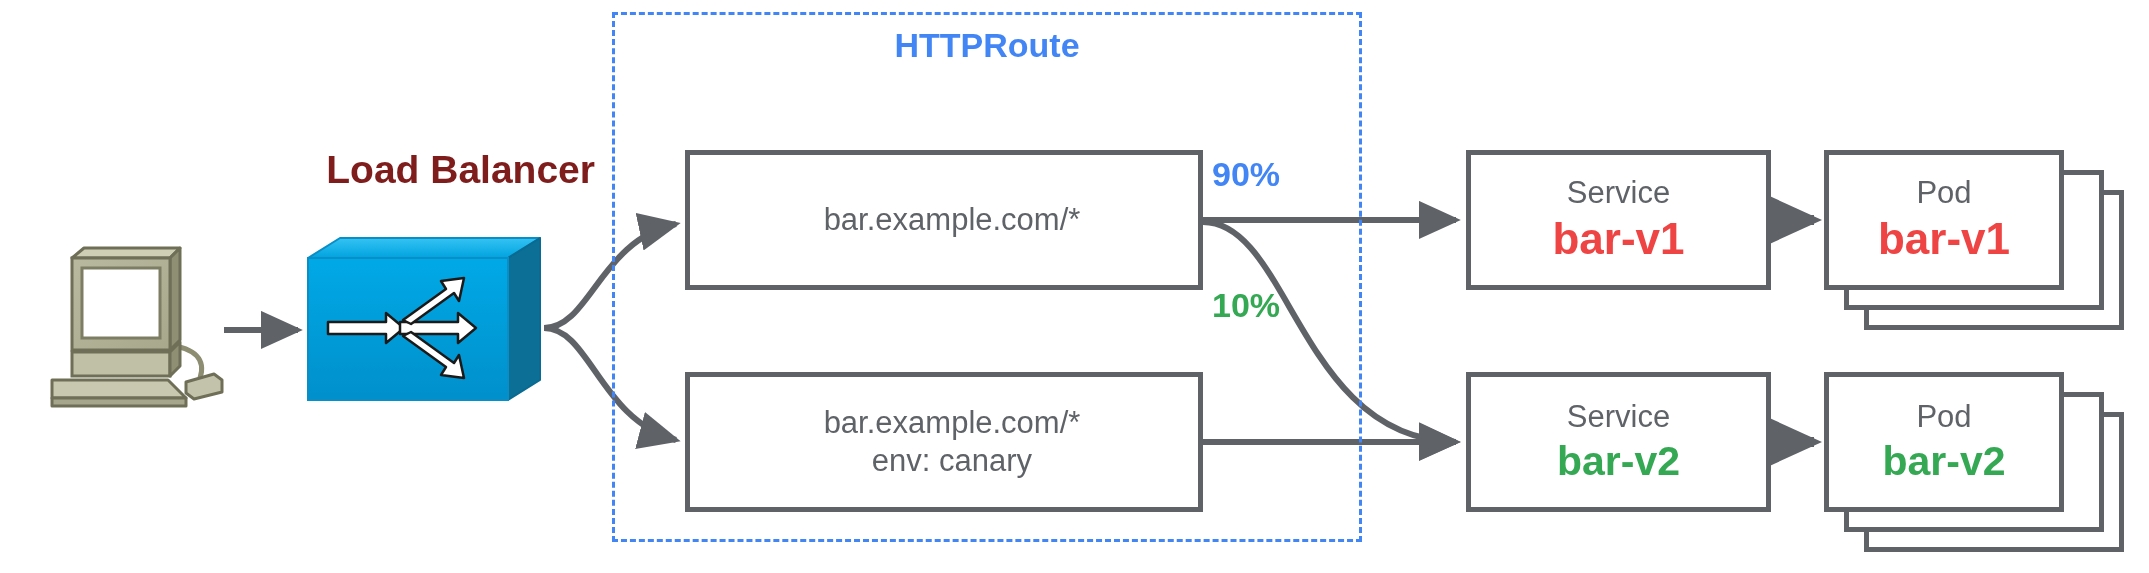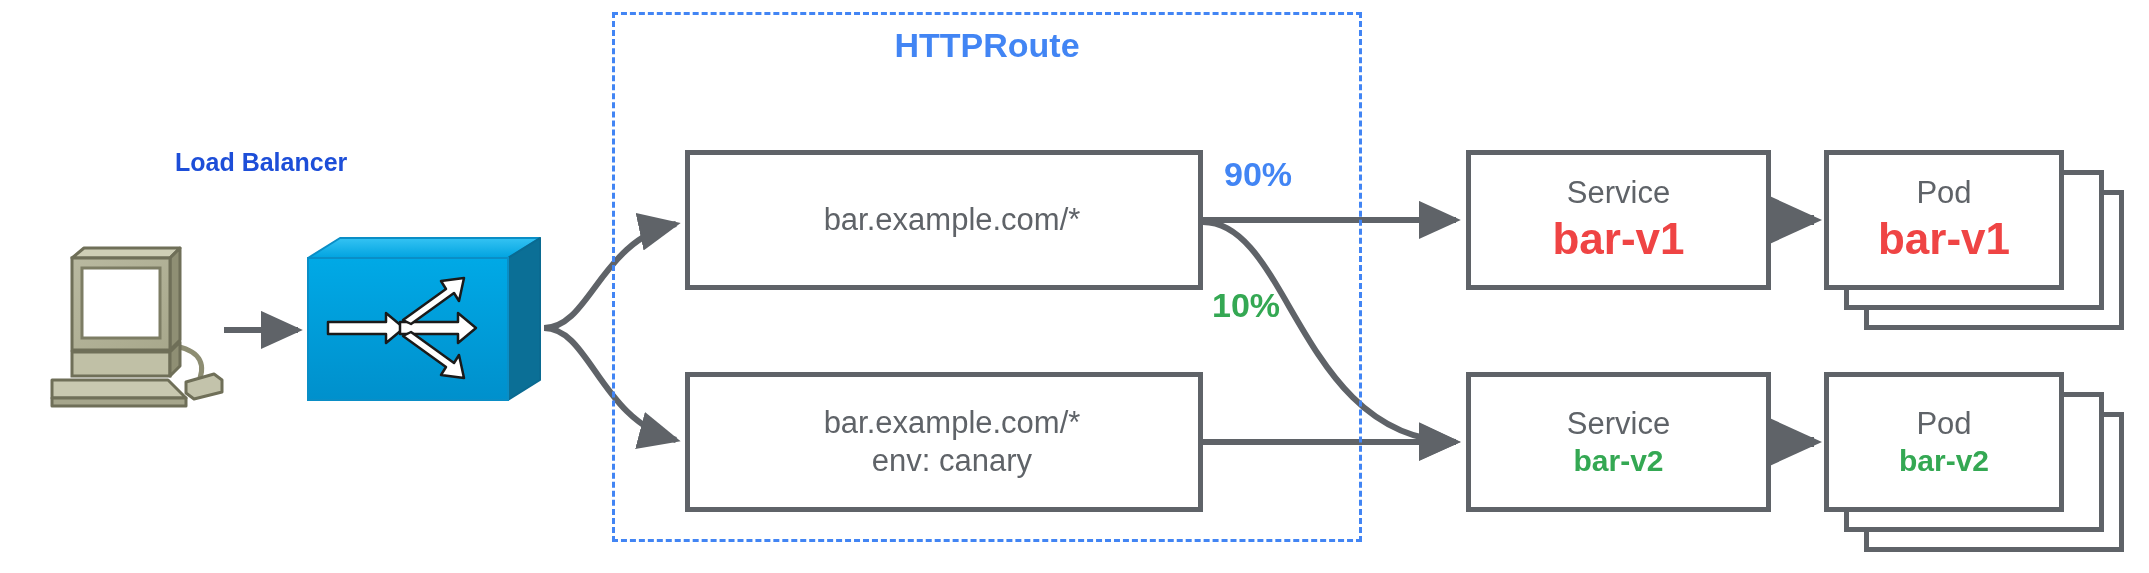--- a/index.html
+++ b/index.html
@@ -44,23 +44,23 @@
     font-size: 34px;
     font-weight: bold;
     line-height: 1.12;
   }
 
   
   #load-balancer-label {
     left: 175px;
     top: 148px;
     width: 420px;
-    text-align: left;
-    color: #1d4ed8;
-    font-size: 25px;
+    text-align: right;
+    color: #7f1d1d;
+    font-size: 39px;
     font-weight: bold;
   }
 
   
   .box {
     box-sizing: border-box;
     border: 5px solid #5f6368;
     background: #ffffff;
     display: flex;
     flex-direction: column;
@@ -69,21 +69,21 @@
     line-height: 1.22;
   }
   .box .line-main {
     color: #5f6368;
     font-size: 31px;
     margin-left: 16px;
   }
   .rule-box .line-main { font-size: 31px; }
 
   .name-blue  { color: #ef4444; font-weight: bold; font-size: 44px; }
-  .name-green { color: #34a853; font-weight: bold; font-size: 30px; }
+  .name-green { color: #34a853; font-weight: bold; font-size: 41px; }
   .kind-label { color: #5f6368; font-size: 31px; }
 
   #rule-box-primary { left: 685px; top: 150px; width: 518px; height: 140px; }
   #rule-box-canary  { left: 685px; top: 372px; width: 518px; height: 140px; }
 
   #service-box-v1 { left: 1466px; top: 150px; width: 305px; height: 140px; z-index: 3; }
   #service-box-v2 { left: 1466px; top: 372px; width: 305px; height: 140px; z-index: 3; }
 
   
   .pod-stack { position: absolute; width: 320px; height: 220px; }
@@ -101,21 +101,21 @@
     position: absolute;
     left: 0; top: 0;
     width: 240px; height: 140px;
     z-index: 3;
   }
   #pod-stack-v1 { left: 1824px; top: 150px; }
   #pod-stack-v2 { left: 1824px; top: 372px; }
 
   
   .pct-label { font-size: 34px; font-weight: bold; }
-  #pct-90 { left: 1212px; top: 155px; color: #4285f4; margin-left: 12px; }
+  #pct-90 { left: 1212px; top: 155px; color: #4285f4; }
   #pct-10 { left: 1212px; top: 286px; color: #34a853; }
 </style>
 </head>
 <body>
 
 <div id="canvas">
 
   <svg class="layer" viewBox="0 0 2149 573" xmlns="http://www.w3.org/2000/svg">
     <defs>
       <marker id="arrow" markerWidth="9" markerHeight="9" refX="6.2" refY="3.2" orient="auto" markerUnits="strokeWidth">

